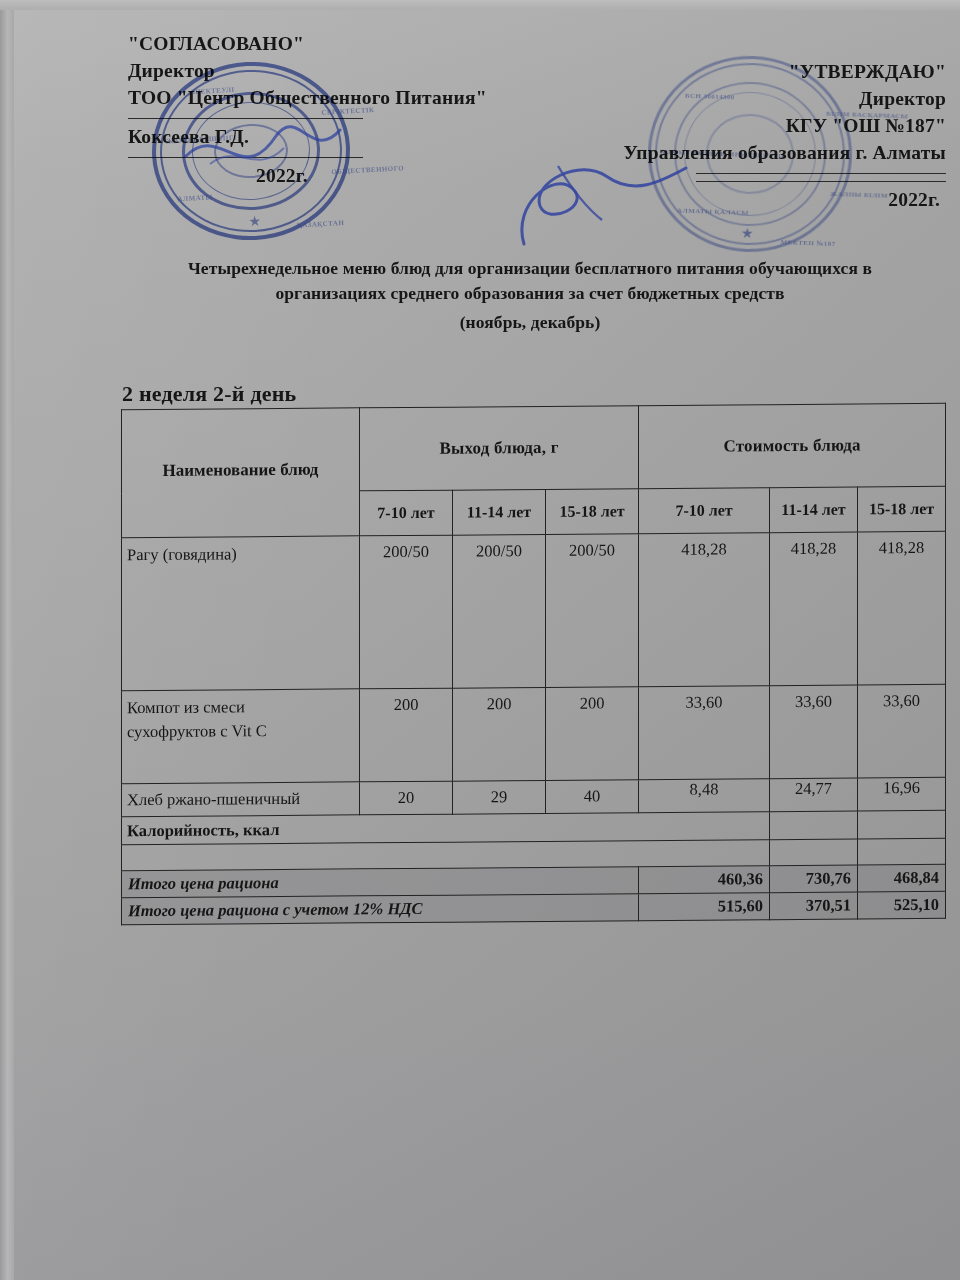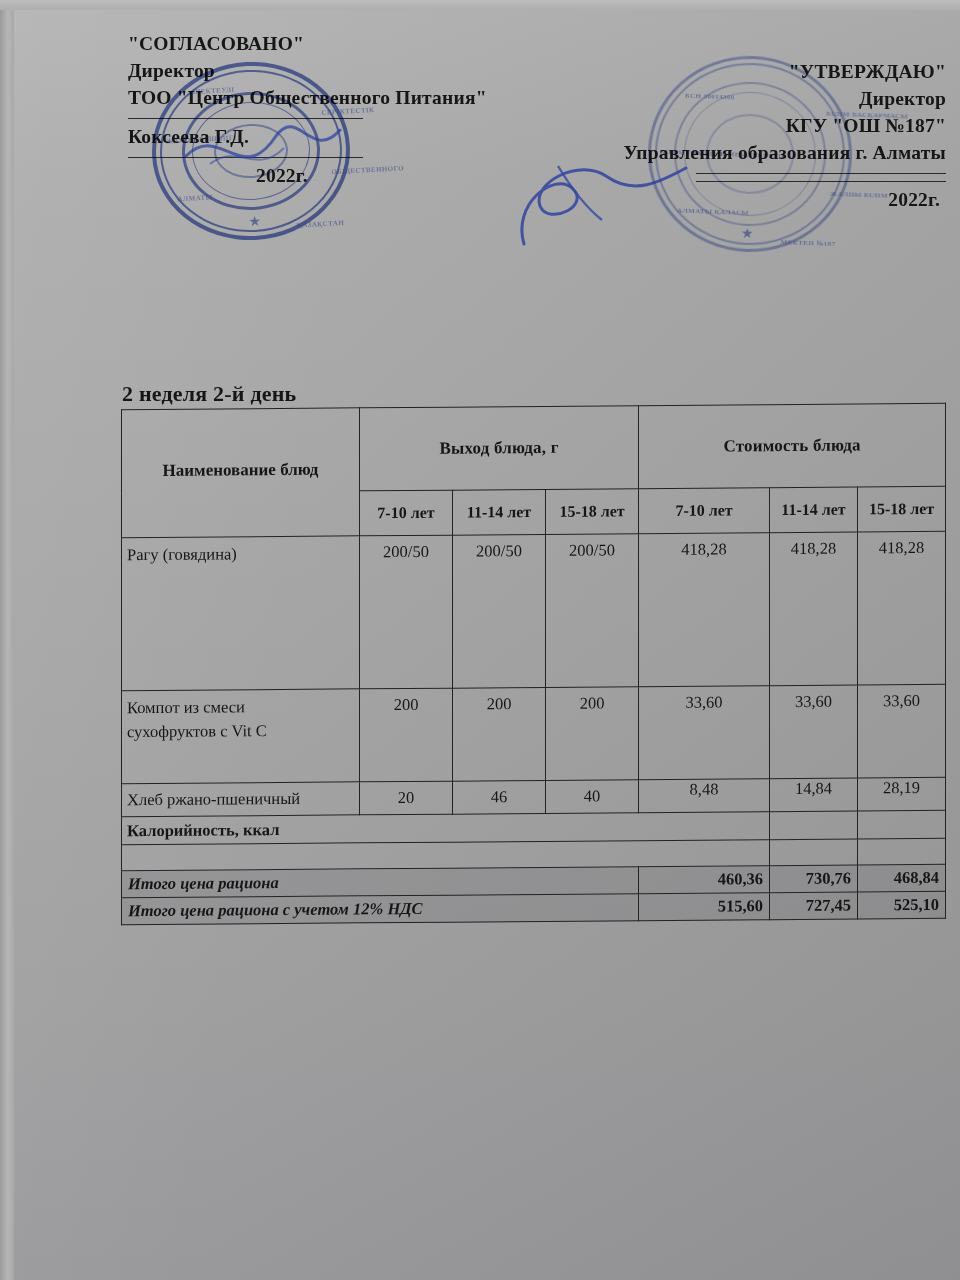--- a/index.html
+++ b/index.html
@@ -224,20 +224,25 @@
         <span style="transform:rotate(158deg) translate(0,-90px) rotate(-158deg);">МЕКТЕП №187</span>
       </div>
       <div class="stamp-star">★</div>
     </div>
     <svg class="scribble scribble-r" viewBox="0 0 200 110">
       <path d="M14 96 C2 56, 44 24, 62 40 C82 58, 38 78, 30 58 C22 34, 70 10, 96 28 C124 48, 150 34, 176 20" fill="none" stroke="#2b3f9e" stroke-width="3" stroke-linecap="round" opacity=".9"></path>
       <path d="M48 18 C60 38, 74 58, 92 72" fill="none" stroke="#2b3f9e" stroke-width="2.4" opacity=".8"></path>
     </svg>
   </div>
 
+  <div class="title">
+    <div>Четырехнедельное меню блюд для организации бесплатного питания обучающихся в</div>
+    <div>организациях среднего образования за счет бюджетных средств</div>
+    <div class="subtitle">(ноябрь, декабрь)</div>
+  </div>
 
   <div class="weekday">2 неделя 2-й день</div>
 
   <div class="tbl-wrap">
     <table>
       <colgroup>
         <col class="c-name">
           <col class="c-o1">
           <col class="c-o2">
           <col class="c-o3">
@@ -281,25 +286,25 @@
           <td class="cell-num">200</td>
           <td class="cell-num">200</td>
           <td class="cell-num">33,60</td>
           <td class="cell-num">33,60</td>
           <td class="cell-num">33,60</td>
         </tr>
 
         <tr class="row-dish r-hleb">
           <td class="cell-name">Хлеб ржано-пшеничный</td>
           <td class="cell-num">20</td>
-          <td class="cell-num">46</td>
+          <td class="cell-num">29</td>
           <td class="cell-num">40</td>
           <td class="cell-num cell-price">8,48</td>
-          <td class="cell-num cell-price">14,84</td>
-          <td class="cell-num cell-price">28,19</td>
+          <td class="cell-num cell-price">24,77</td>
+          <td class="cell-num cell-price">16,96</td>
         </tr>
 
         <tr class="r-kcal">
           <td class="lbl" colspan="5">Калорийность, ккал</td>
           <td></td>
           <td></td>
         </tr>
 
         <tr class="r-blank">
           <td colspan="5"></td>
@@ -310,21 +315,21 @@
         <tr class="r-total">
           <td class="lbl shade" colspan="4">Итого цена рациона</td>
           <td class="val shade">460,36</td>
           <td class="val shade">730,76</td>
           <td class="val shade">468,84</td>
         </tr>
 
         <tr class="r-total">
           <td class="lbl shade" colspan="4">Итого цена рациона с учетом 12% НДС</td>
           <td class="val shade">515,60</td>
-          <td class="val shade">727,45</td>
+          <td class="val shade">370,51</td>
           <td class="val shade">525,10</td>
         </tr>
 
       </tbody>
     </table>
   </div>
 
 </div>
 
 </body></html>

